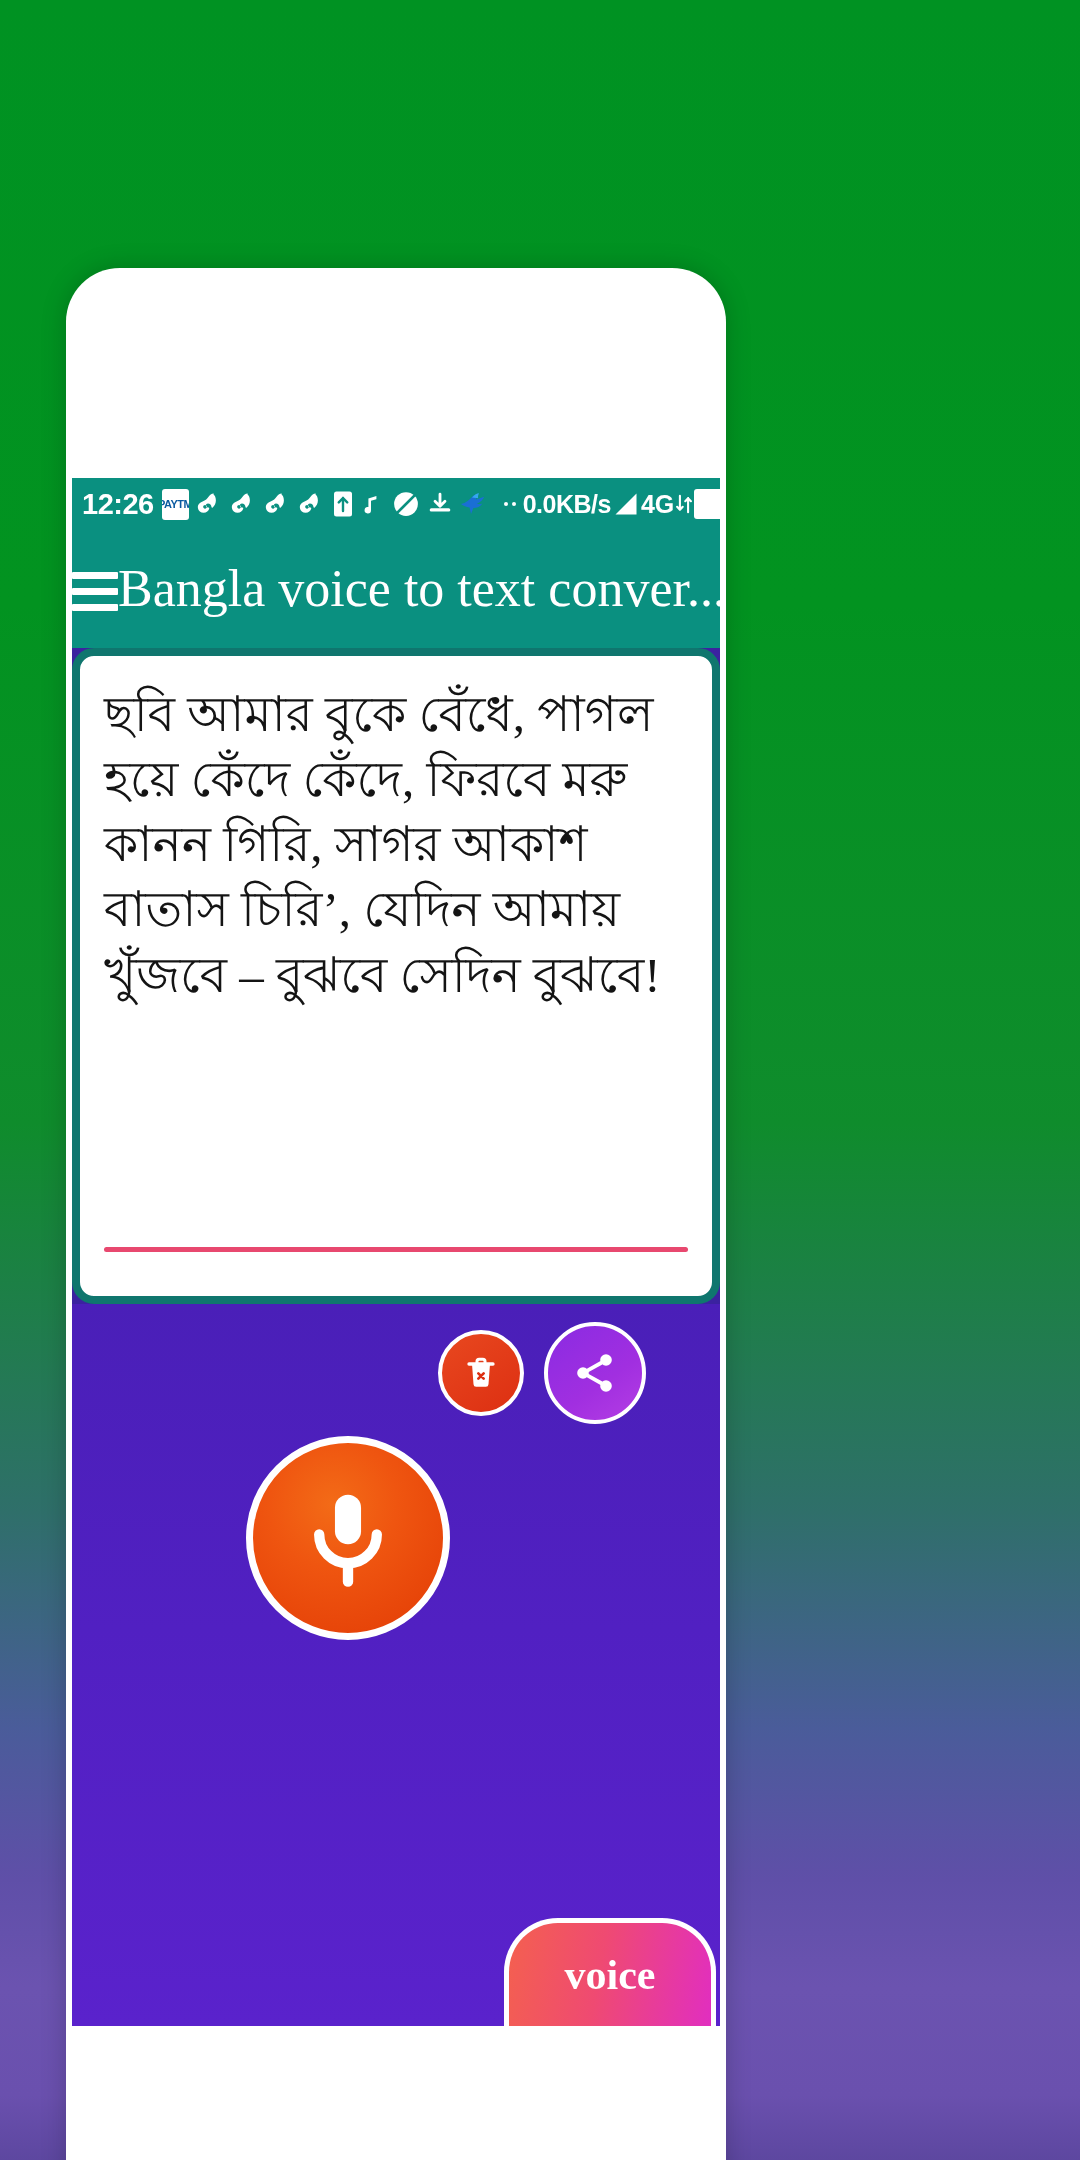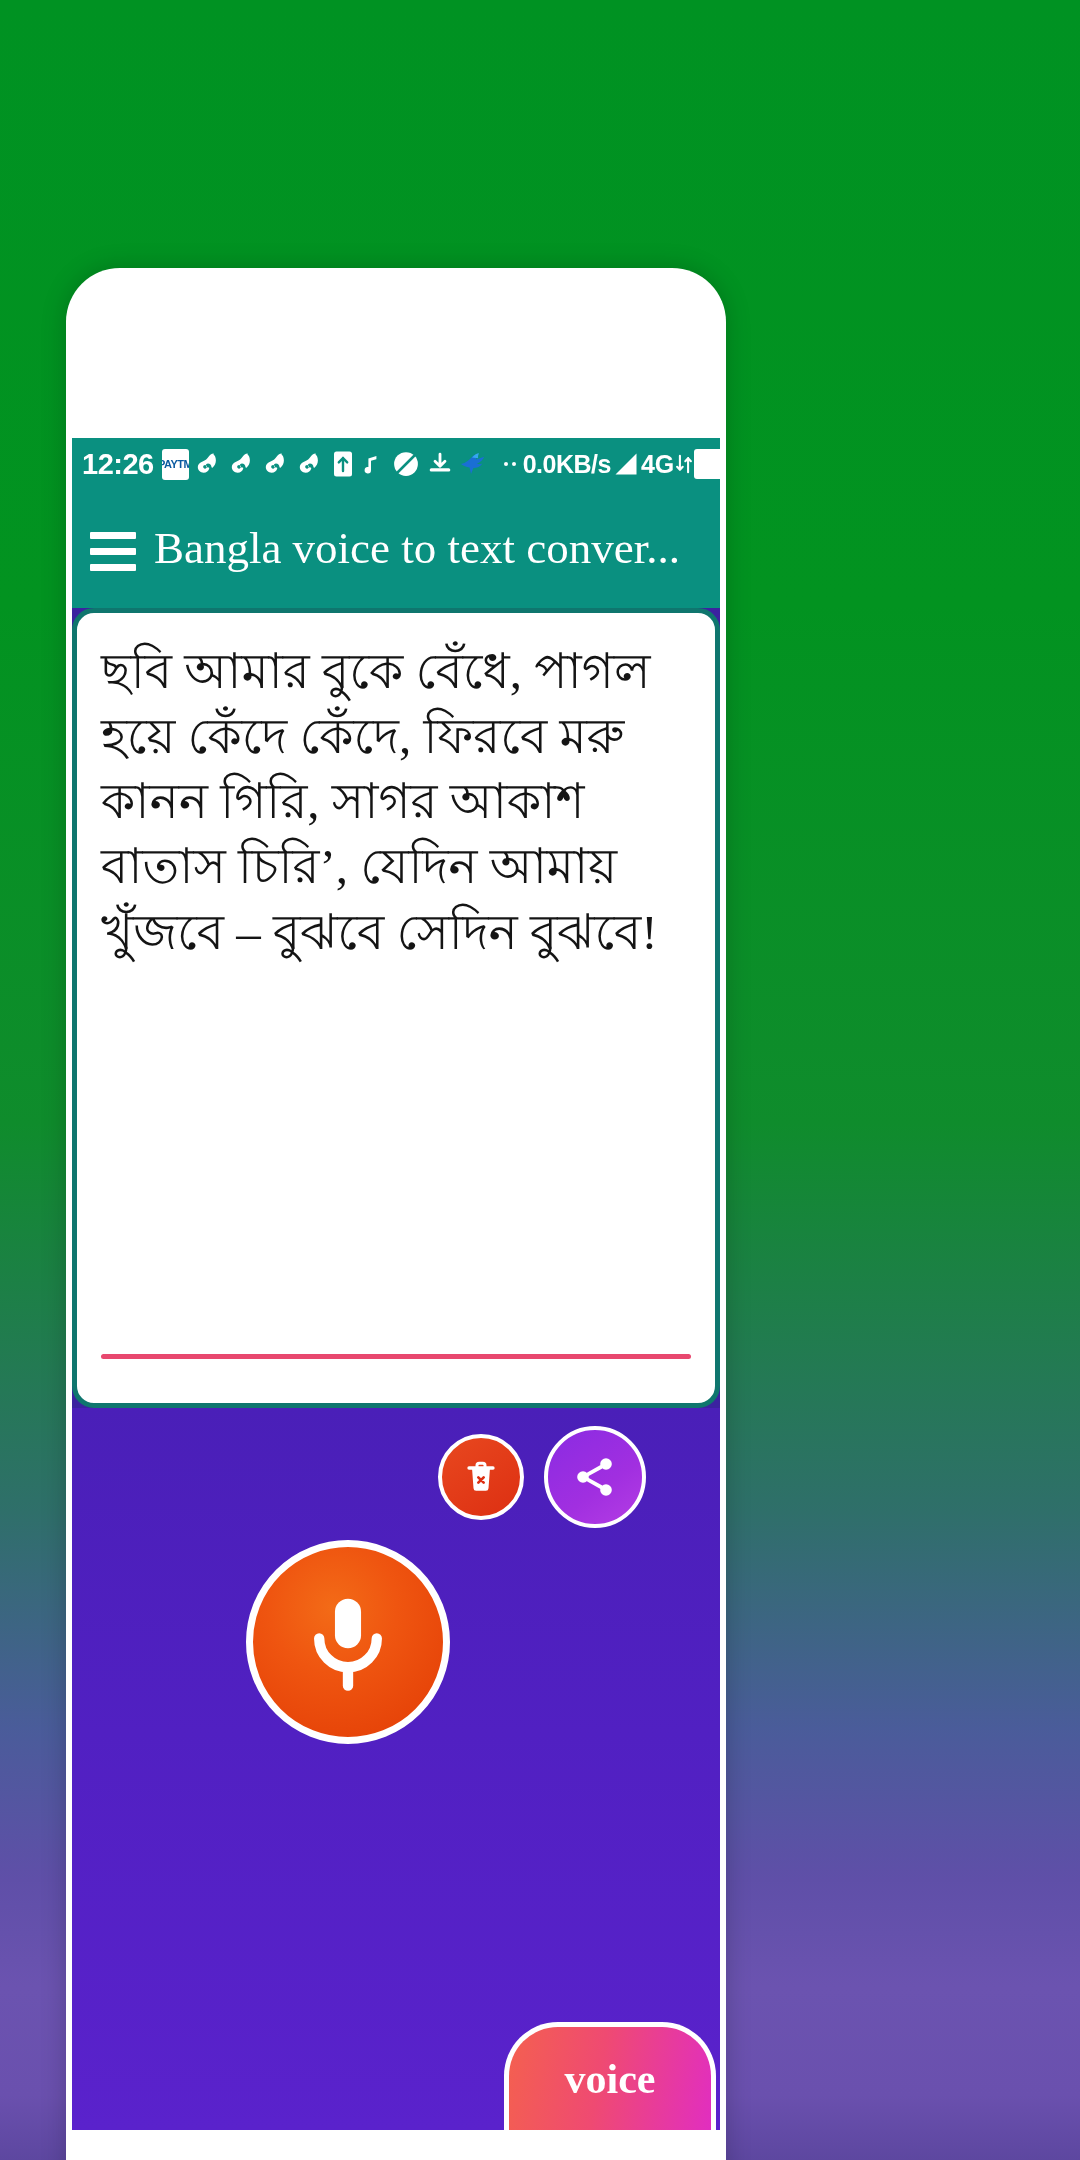--- a/index.html
+++ b/index.html
@@ -77,20 +77,21 @@
   
   #status-bar {
     position: relative;
     width: 100%;
     height: 52px;
     background: #0a9080;
     display: flex;
     align-items: center;
     padding: 0 6px 0 10px;
     color: #ffffff;
+    margin-top: 40px;
   }
   #status-time {
     font-size: 29px;
     font-weight: 700;
     letter-spacing: -0.5px;
     font-family: "Liberation Sans", sans-serif;
     white-space: nowrap;
   }
   #status-left-icons {
     display: flex;
@@ -170,21 +171,21 @@
     flex: 1;
     display: flex;
     flex-direction: column;
     align-items: center;
     justify-content: center;
     padding-right: 40px;
   }
   #toolbar-title {
     color: #ffffff;
     font-family: "Liberation Serif", serif;
-    font-size: 45px;
+    font-size: 52px;
     font-weight: 400;
     line-height: 1.05;
     white-space: nowrap;
   }
   #toolbar-subtitle {
     color: #d7f3ee;
     font-family: "Liberation Serif", serif;
     font-size: 29px;
     line-height: 1.2;
     margin-top: 3px;
@@ -194,23 +195,23 @@
   
   #text-card-wrap {
     position: relative;
     width: 100%;
     padding: 0;
     background: #3b22a0;
   }
   #text-card {
     position: relative;
     width: 100%;
-    height: 800px;
-    background: #ffffff;
-    border: 5px solid #0f766e;
+    height: 656px;
+    background: #ffffff;
+    border: 8px solid #0f766e;
     border-radius: 22px;
     padding: 26px 24px 0 24px;
     overflow: hidden;
   }
   #transcript-text {
     font-family: "Liberation Serif", serif;
     font-size: 49px;
     line-height: 1.33;
     color: #141414;
     word-break: break-word;

